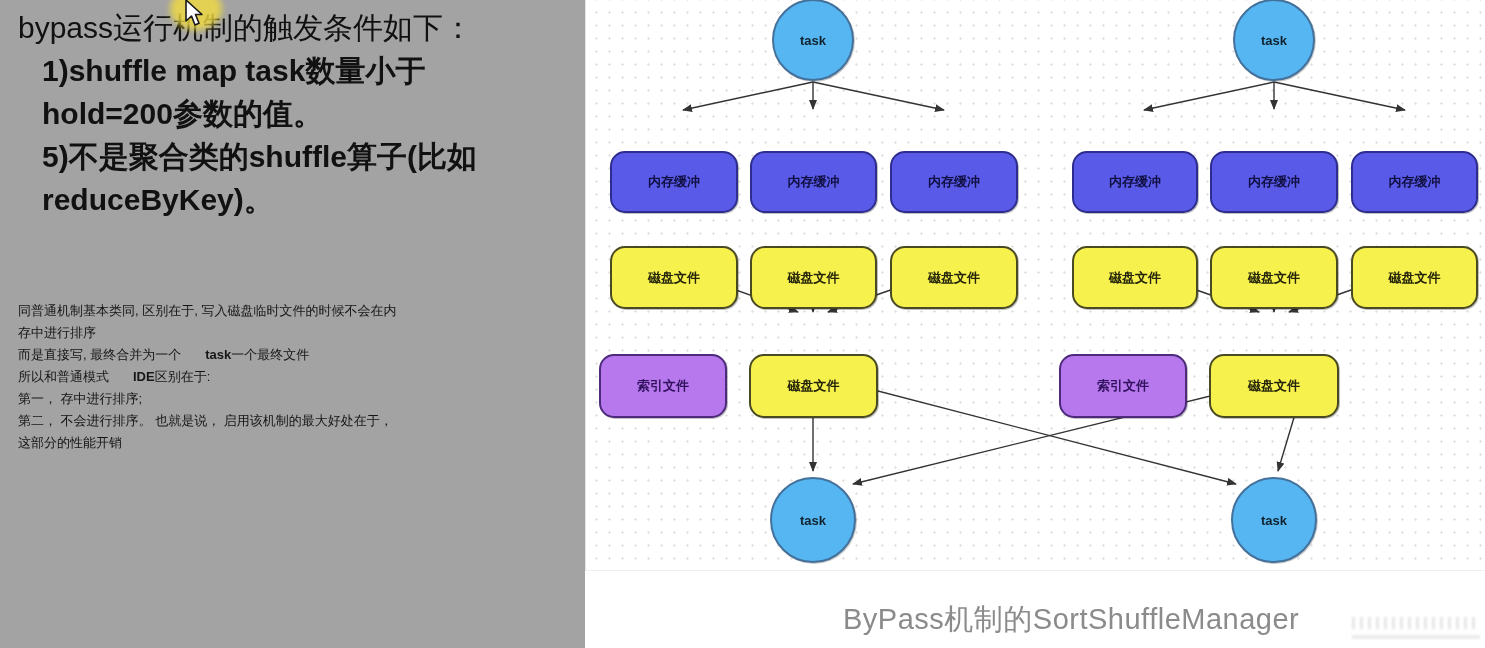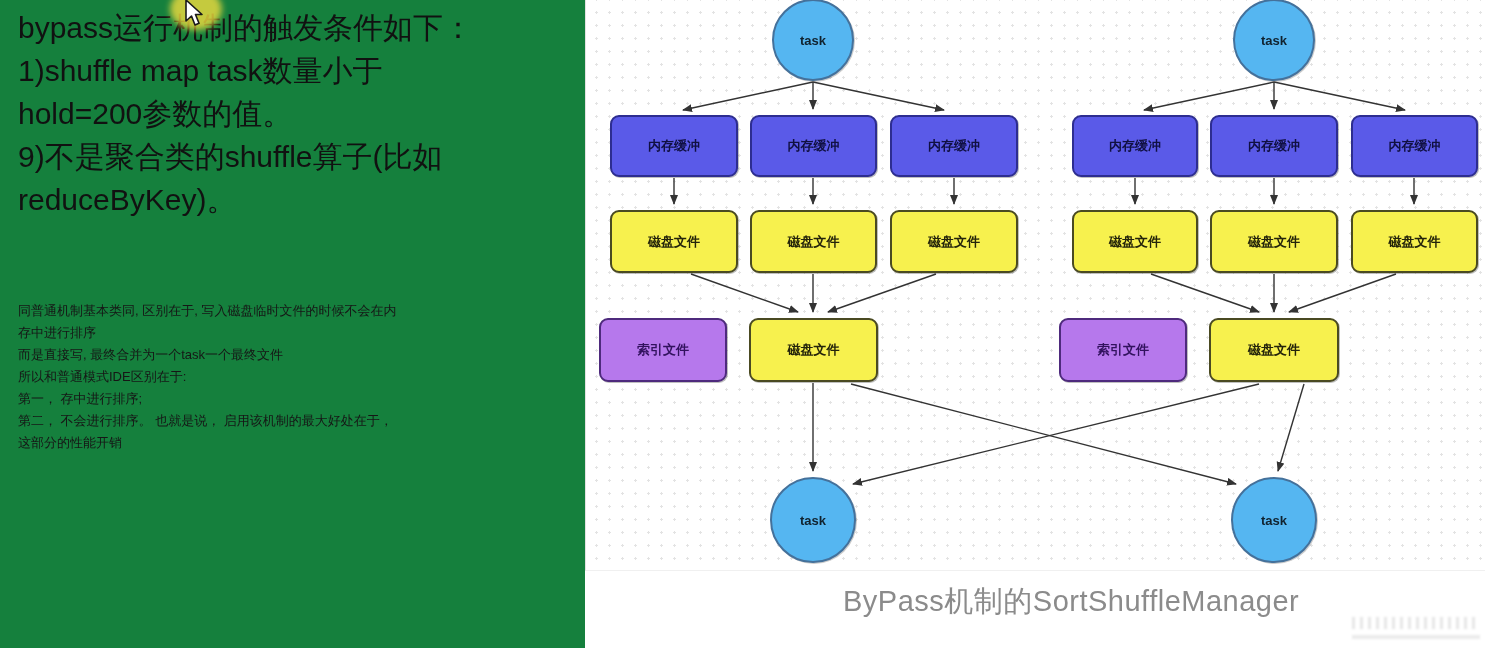--- a/index.html
+++ b/index.html
@@ -2,72 +2,72 @@
 <html style="--mem-fill: #5a5ae8; --mem-border: #2d2d90; --disk-fill: #f7f14e; --disk-border: #4a4a22; --index-fill: #b678ec; --index-border: #4e2a7d; --task-fill: #55b6f1; --task-border: #44719b; --arrow: #333333; --caption: #8b8b8b; --cursor-halo: #f2dd3f;"><head>
 <meta charset="utf-8">
 <style>
   html,body{margin:0;padding:0;}
   body{
     width:1485px;height:648px;position:relative;background:#ffffff;
     font-family:"Liberation Sans","DejaVu Sans",sans-serif;
     overflow:hidden;color:#1a1a1a;
   }
   
-  .left-pane{position:absolute;left:0;top:0;width:585px;height:648px;background:#15803d;}
+  .left-pane{position:absolute;left:0;top:0;width:585px;height:648px;background:#a3a3a3;}
   .headline{position:absolute;left:18px;top:6px;width:556px;font-size:30px;line-height:43px;color:#111;}
   .headline .tline{white-space:nowrap;}
   .detail{position:absolute;left:18px;top:300px;width:556px;font-size:13px;line-height:22px;color:#161616;}
   .detail .tline{white-space:nowrap;}
-  .b{font-weight:normal;}
+  .b{font-weight:bold;margin-left:24px;}
   
   .cursor-halo{position:absolute;left:170px;top:-12px;width:52px;height:42px;border-radius:50%;
     background:var(--cursor-halo);opacity:.8;filter:blur(3px);}
   .mouse-cursor{position:absolute;left:184px;top:0px;}
   
   .canvas{
     position:absolute;left:585px;top:0;width:900px;height:570px;background:#fff;
     background-image:radial-gradient(#e3e3e3 1px, transparent 1.1px);
     background-size:13px 13px;background-position:4px 6px;
     border-left:1px solid #e2e2e2;border-bottom:1px solid #f0f0f0;
   }
   .arrows{position:absolute;left:0;top:0;}
   .node{
     position:absolute;display:flex;align-items:center;justify-content:center;
     font-size:13px;font-weight:bold;box-sizing:border-box;text-align:center;
   }
-  .box{border-radius:9px;border:2px solid;box-shadow:1px 1px 0 rgba(0,0,0,.25);}
+  .box{border-radius:15px;border:2px solid;box-shadow:1px 1px 0 rgba(0,0,0,.25);margin-top:36px;}
   .mem{background:var(--mem-fill);border-color:var(--mem-border);color:#101042;}
   .disk{background:var(--disk-fill);border-color:var(--disk-border);color:#24240a;}
   .indexf{background:var(--index-fill);border-color:var(--index-border);color:#32125e;text-align:center;}
   .task{
     background:var(--task-fill);border:2px solid var(--task-border);border-radius:50%;
     color:#10222e;box-shadow:1px 1px 0 rgba(0,0,0,.2);
   }
   
-  .caption{position:absolute;left:843px;top:582px;font-size:29px;color:var(--caption);
+  .caption{position:absolute;left:843px;top:600px;font-size:29px;color:var(--caption);
     letter-spacing:.5px;white-space:nowrap;}
   .watermark{
     position:absolute;left:1352px;top:613px;width:128px;height:32px;opacity:.14;
     background:
       repeating-linear-gradient(90deg,#555 0 3px,transparent 3px 8px),
       linear-gradient(#777,#777);
     background-size:100% 12px,100% 4px;
     background-position:0 4px,0 22px;background-repeat:no-repeat;
     filter:blur(1px);
   }
 </style>
 </head>
 <body>
 
 <div class="left-pane">
   <div class="headline">
       <div class="tline"><span>bypass运行机制的触发条件如下：</span></div>
       <div class="tline"><span class="b">1)shuffle map task数量小于</span></div>
       <div class="tline"><span class="b">hold=200参数的值。</span></div>
-      <div class="tline"><span class="b">9)不是聚合类的shuffle算子(比如</span></div>
+      <div class="tline"><span class="b">5)不是聚合类的shuffle算子(比如</span></div>
       <div class="tline"><span class="b">reduceByKey)。</span></div>
     </div>
   <div class="detail">
       <div class="tline"><span>同普通机制基本类同, 区别在于, 写入磁盘临时文件的时候不会在内</span></div>
       <div class="tline"><span>存中进行排序</span></div>
       <div class="tline"><span>而是直接写, 最终合并为一个</span><span class="b">task</span><span>一个最终文件</span></div>
       <div class="tline"><span>所以和普通模式</span><span class="b">IDE</span><span>区别在于:</span></div>
       <div class="tline"><span>第一， 存中进行排序;</span></div>
       <div class="tline"><span>第二， 不会进行排序。 也就是说， 启用该机制的最大好处在于，</span></div>
       <div class="tline"><span>这部分的性能开销</span></div>

